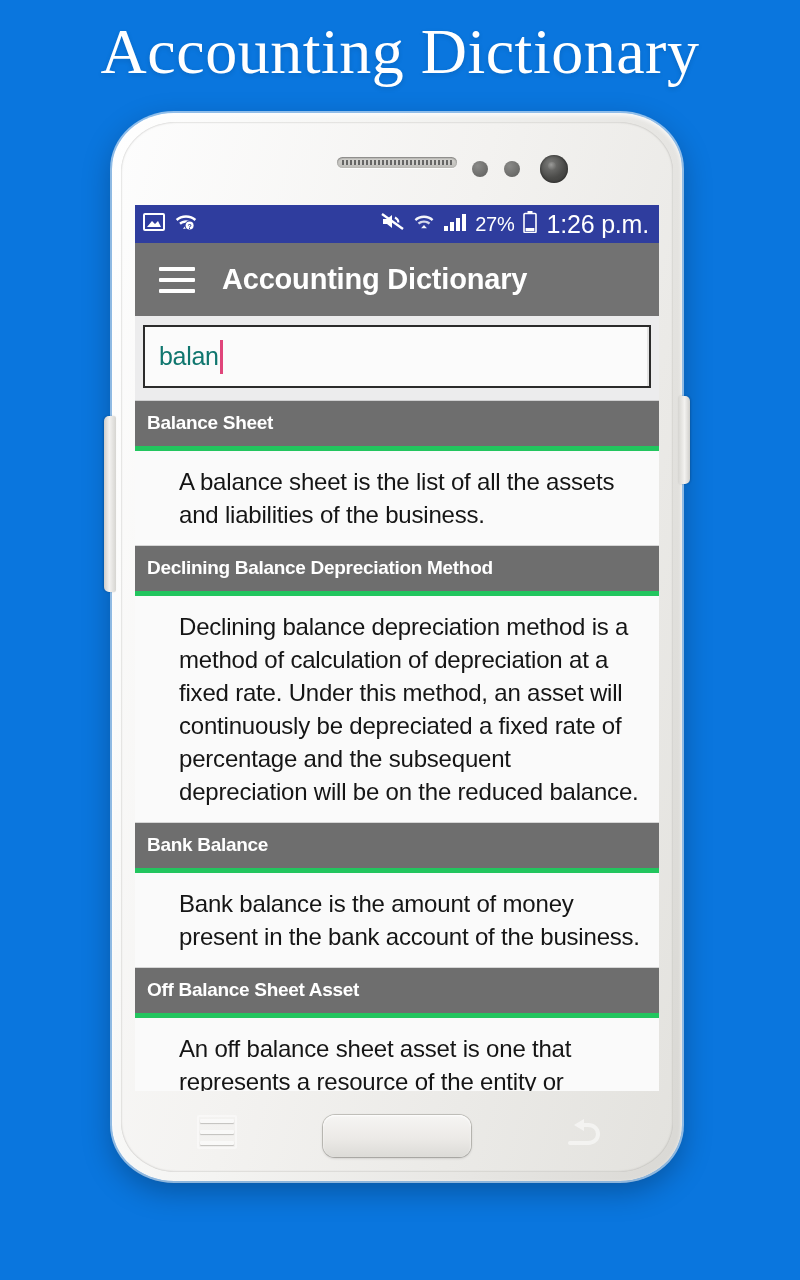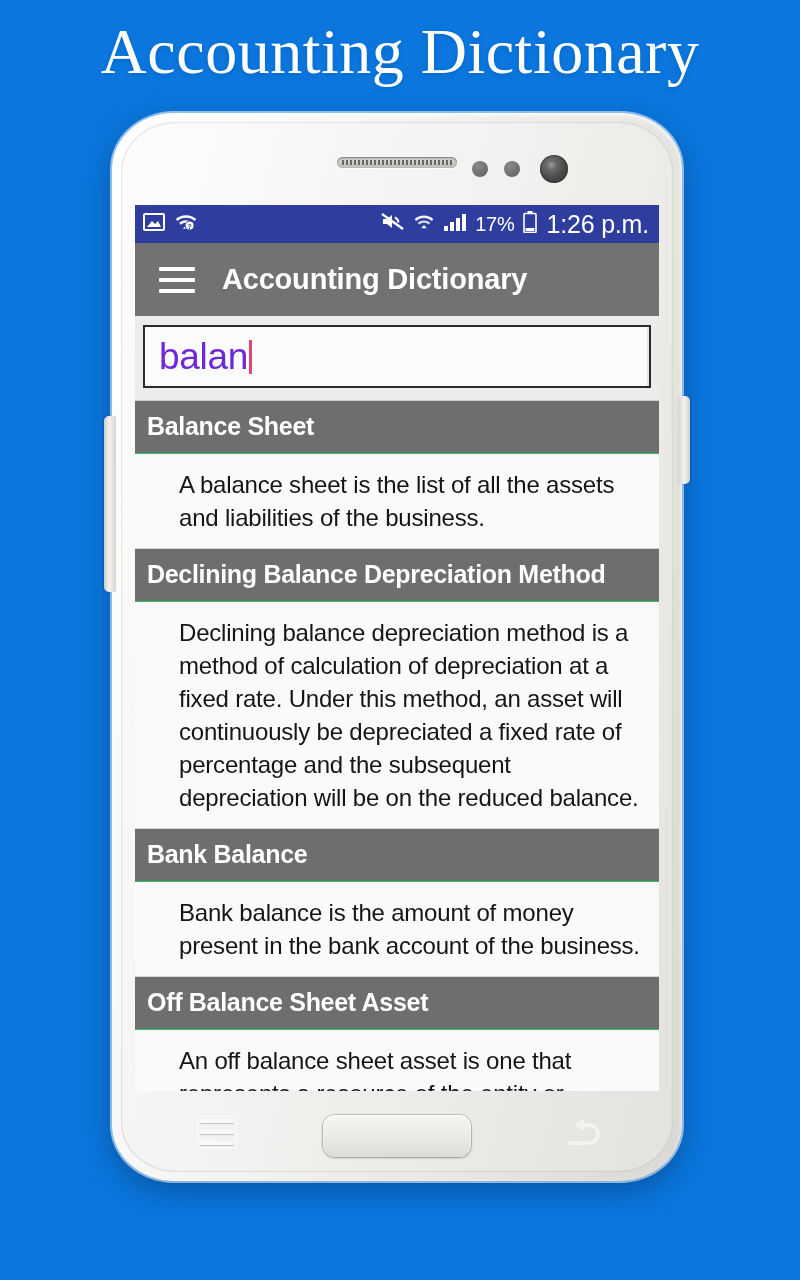--- a/index.html
+++ b/index.html
@@ -149,33 +149,33 @@
   .search-area {
     background:#ececed; padding:9px 8px 12px 8px;
     border-bottom:1px solid #cfcfd0;
   }
   .search-box {
     height:63px; background:#fbfbfb; border:2px solid #2b2b2b;
     display:flex; align-items:center; padding-left:14px;
     box-shadow:inset -2px 0 0 #e4e4e4;
   }
   .search-value {
-    font-size:37px; color:#6d28d9; letter-spacing:-.3px;
+    font-size:25px; color:#0f766e; letter-spacing:-.3px;
   }
   .caret {
     width:3px; height:34px; background:#e0457b; margin-left:1px;
   }
 
   
   .list { background:#e9e9e9; }
   .entry-term {
     background:#6e6e6e; color:#ffffff;
-    font-size:25px; font-weight:bold; letter-spacing:-.3px;
+    font-size:19px; font-weight:bold; letter-spacing:-.3px;
     padding:11px 0 12px 12px;
-    border-bottom:1px solid #22c55e;
+    border-bottom:5px solid #22c55e;
   }
   .entry-def {
     background:#fafafa; color:#151515;
     font-size:24px; line-height:33px; letter-spacing:-.2px;
     padding:14px 16px 14px 44px;
     border-bottom:1px solid #d6d6d6;
   }
 </style>
 </head>
 <body>
@@ -232,21 +232,21 @@
           </svg>
         </span>
         <span class="sb-icon">
           <svg width="24" height="20" viewBox="0 0 24 20">
             <rect x="1" y="14" width="4" height="5" fill="#fff"></rect>
             <rect x="7" y="10" width="4" height="9" fill="#fff"></rect>
             <rect x="13" y="6" width="4" height="13" fill="#fff"></rect>
             <rect x="19" y="2" width="4" height="17" fill="#fff"></rect>
           </svg>
         </span>
-        <span class="sb-battery-pct">17%</span>
+        <span class="sb-battery-pct">27%</span>
         <span class="sb-icon">
           <svg width="14" height="22" viewBox="0 0 14 22">
             <rect x="4.5" y="0" width="5" height="2.5" fill="#fff"></rect>
             <rect x="1" y="2.5" width="12" height="19" rx="1" fill="none" stroke="#fff" stroke-width="1.6"></rect>
             <rect x="2.6" y="17" width="8.8" height="3.2" fill="#fff"></rect>
           </svg>
         </span>
         <span class="sb-clock">1:26 p.m.</span>
       </div>
     </div>

